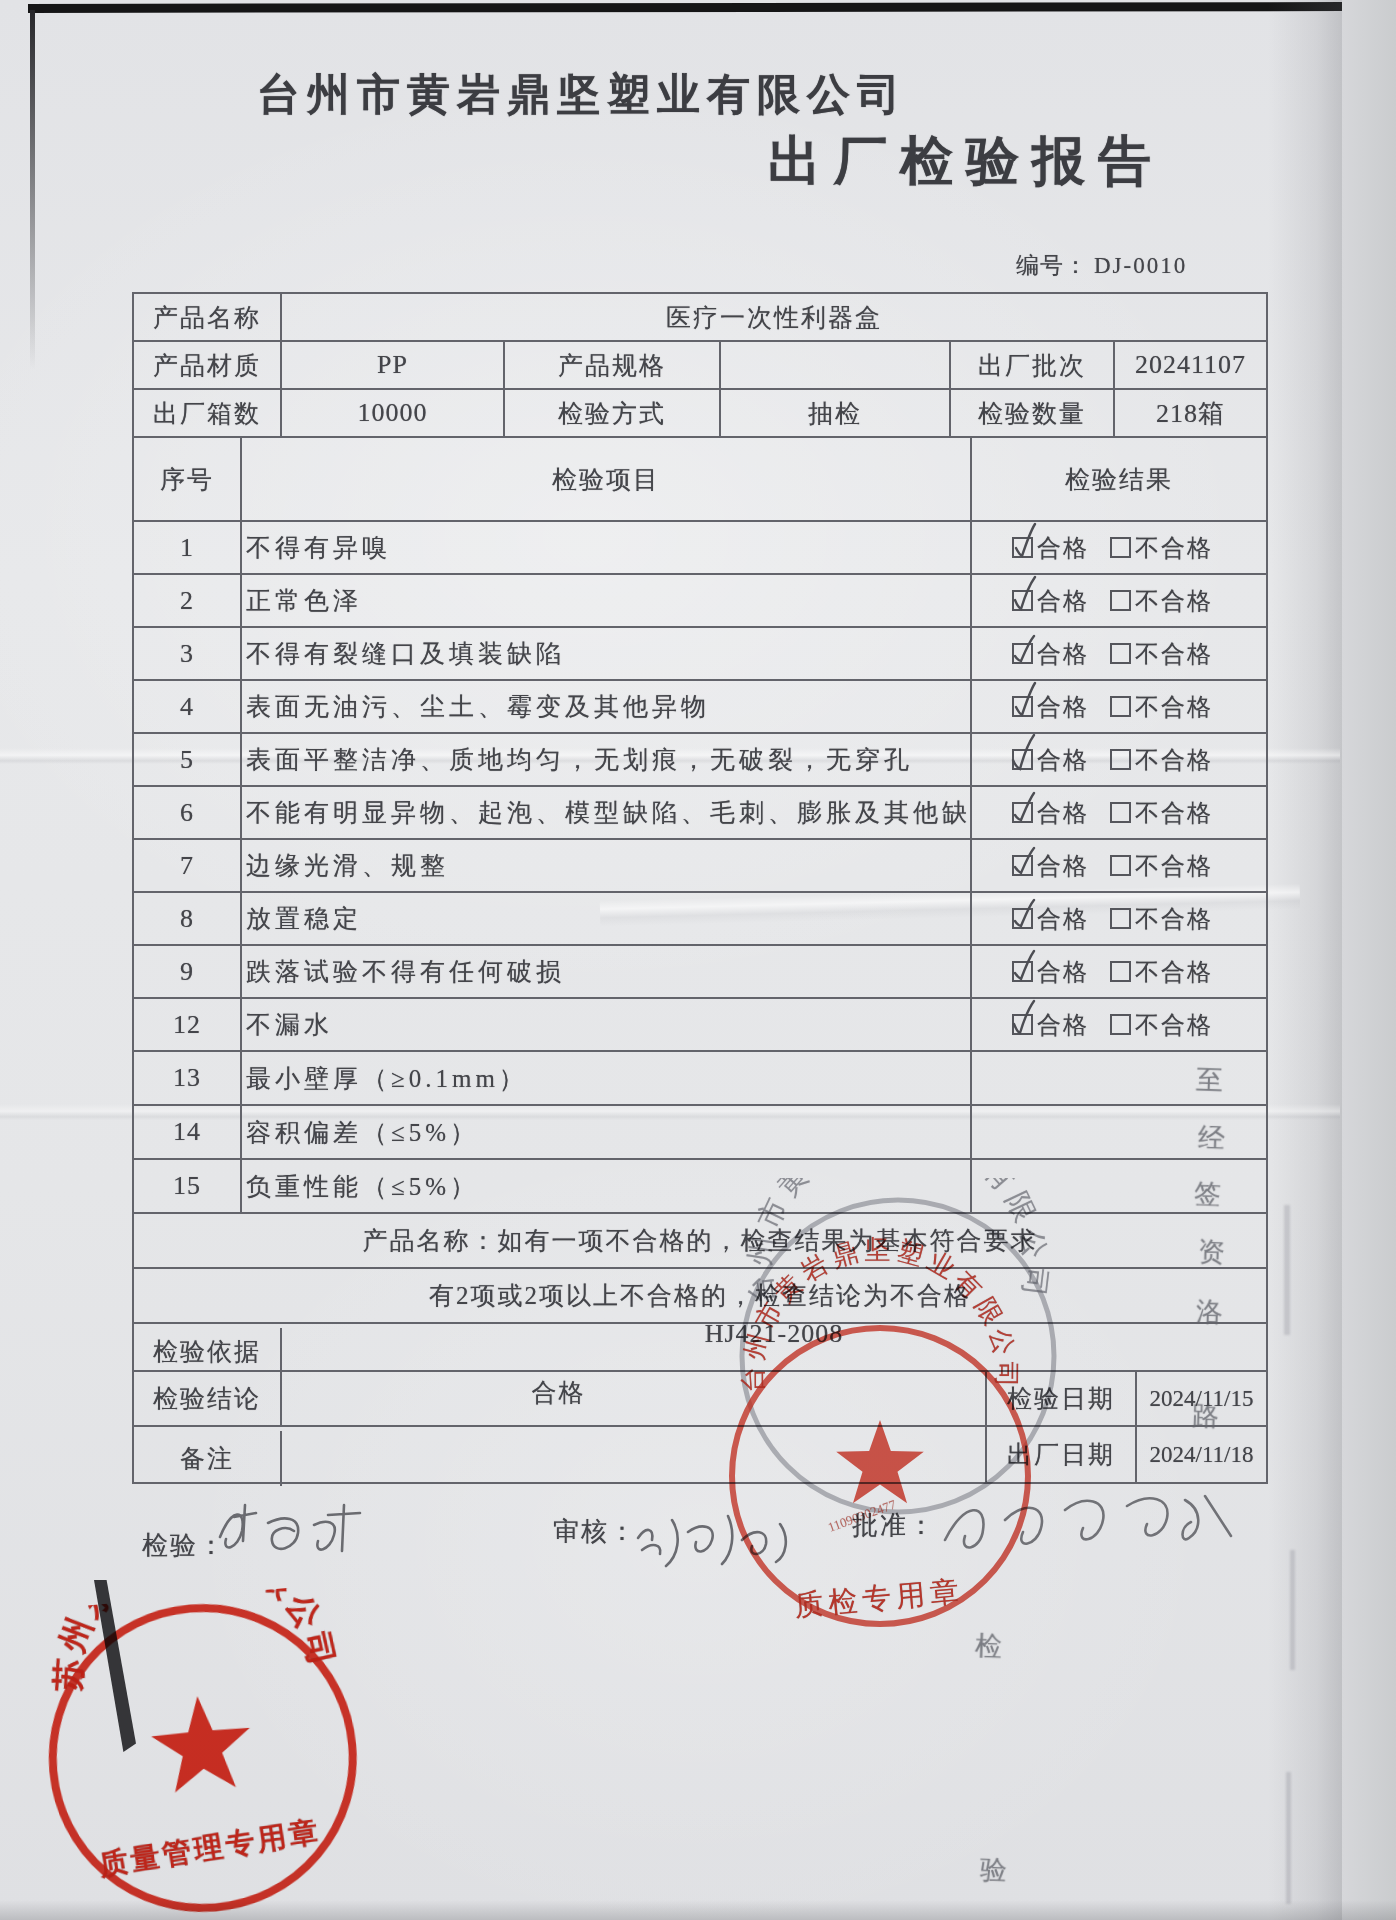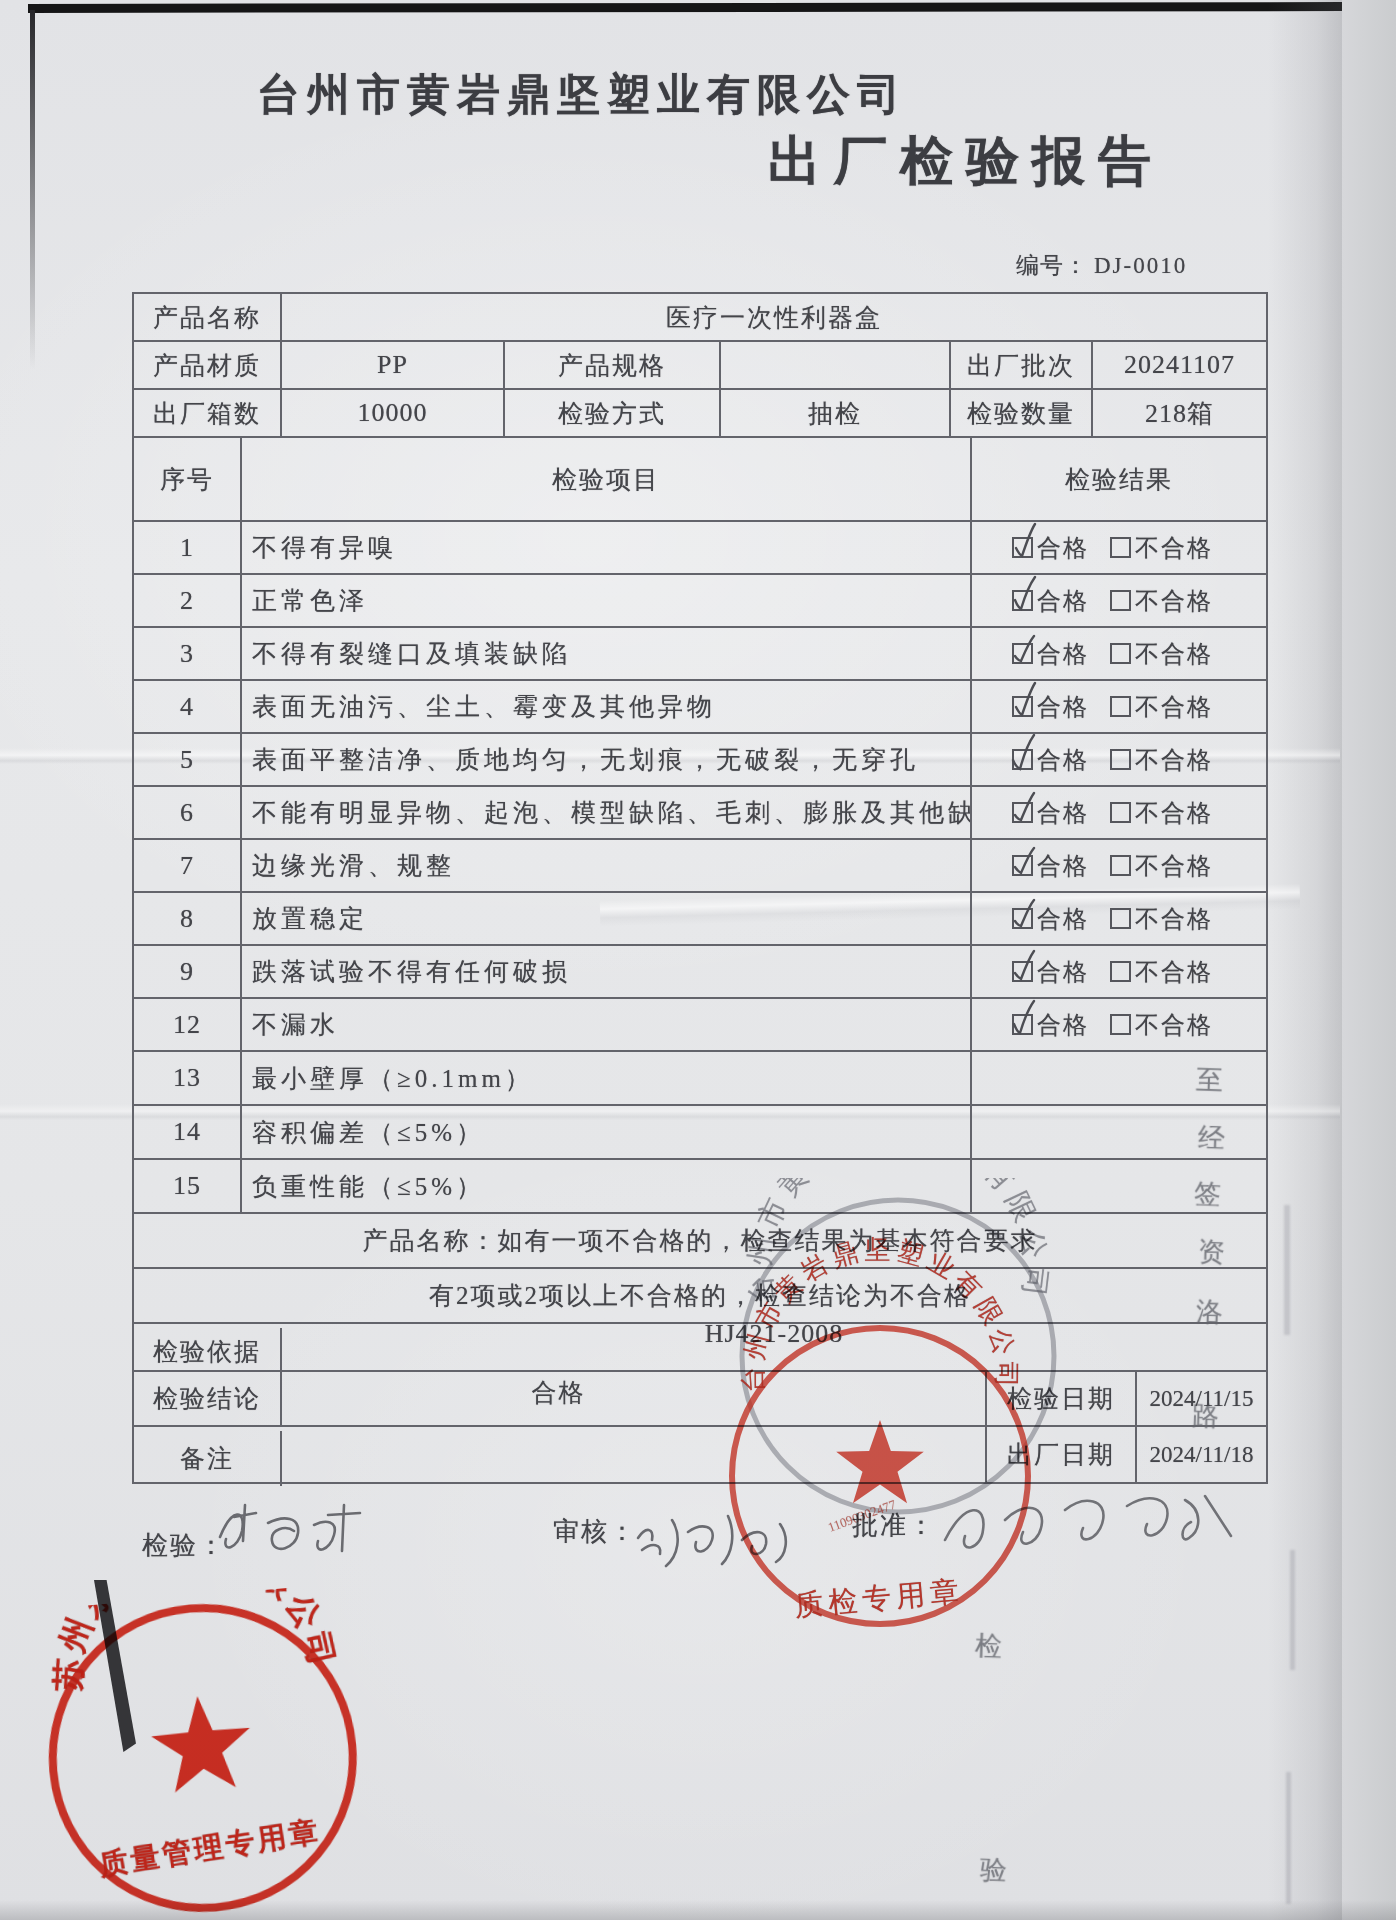--- a/index.html
+++ b/index.html
@@ -42,25 +42,25 @@
   .serial-line{position:absolute;left:1016px;top:250px;font-size:23px;letter-spacing:1px;white-space:nowrap;}
   .serial-line .val{font-family:"Liberation Serif","DejaVu Serif",serif;letter-spacing:2px;margin-left:6px;}
   
   .tbl{position:absolute;left:132px;top:292px;width:1136px;border:2px solid #63646b;box-sizing:border-box;}
   .row{display:flex;border-bottom:2px solid #63646b;box-sizing:border-box;}
   .row:last-child{border-bottom:none;}
   .cell{border-right:2px solid #63646b;box-sizing:border-box;display:flex;align-items:center;justify-content:center;
     font-size:25px;letter-spacing:2px;overflow:hidden;white-space:nowrap;}
   .cell.last{border-right:none;}
   .h48{height:48px}.h84{height:84px}.h53{height:53px}.h54{height:54px}.h55{height:55px}
-  .w-label{width:148px}.w-v1{width:223px}.w-v2{width:216px}.w-v3{width:230px}.w-v4{width:142px}.w-v5{flex:1}
+  .w-label{width:148px}.w-v1{width:223px}.w-v2{width:216px}.w-v3{width:230px}.w-v4{width:164px}.w-v5{flex:1}
   .w-no{width:108px}.w-item{width:730px}.w-res{flex:1}
   .w-mid{width:705px}.w-dlabel{width:150px}.w-dval{flex:1;font-size:23px;letter-spacing:0;}
   .num{font-size:26px;letter-spacing:1px;}
-  .item-cell{justify-content:flex-start;padding-left:10px;letter-spacing:4px;font-size:25px;}
+  .item-cell{justify-content:flex-start;padding-left:4px;letter-spacing:4px;font-size:25px;}
   .res{justify-content:flex-start;padding-left:40px;}
   .full-note{flex:1;justify-content:center;font-size:25px;letter-spacing:2px;}
   .cbwrap{display:inline-flex;align-items:center;}
   .cbwrap.second{margin-left:21px;}
   .cb{position:relative;width:17px;height:17px;border:2px solid #55565c;margin-right:4px;flex:0 0 auto;}
   .cb svg{position:absolute;left:-3px;top:-17px;overflow:visible;}
   .cbt{font-size:24px;letter-spacing:2px;}
   .basis-val{position:relative;top:-13px;}
   .concl-val{position:relative;top:-6px;left:-75px;}
   .basis-label,.remark-label{position:relative;top:4px;}

